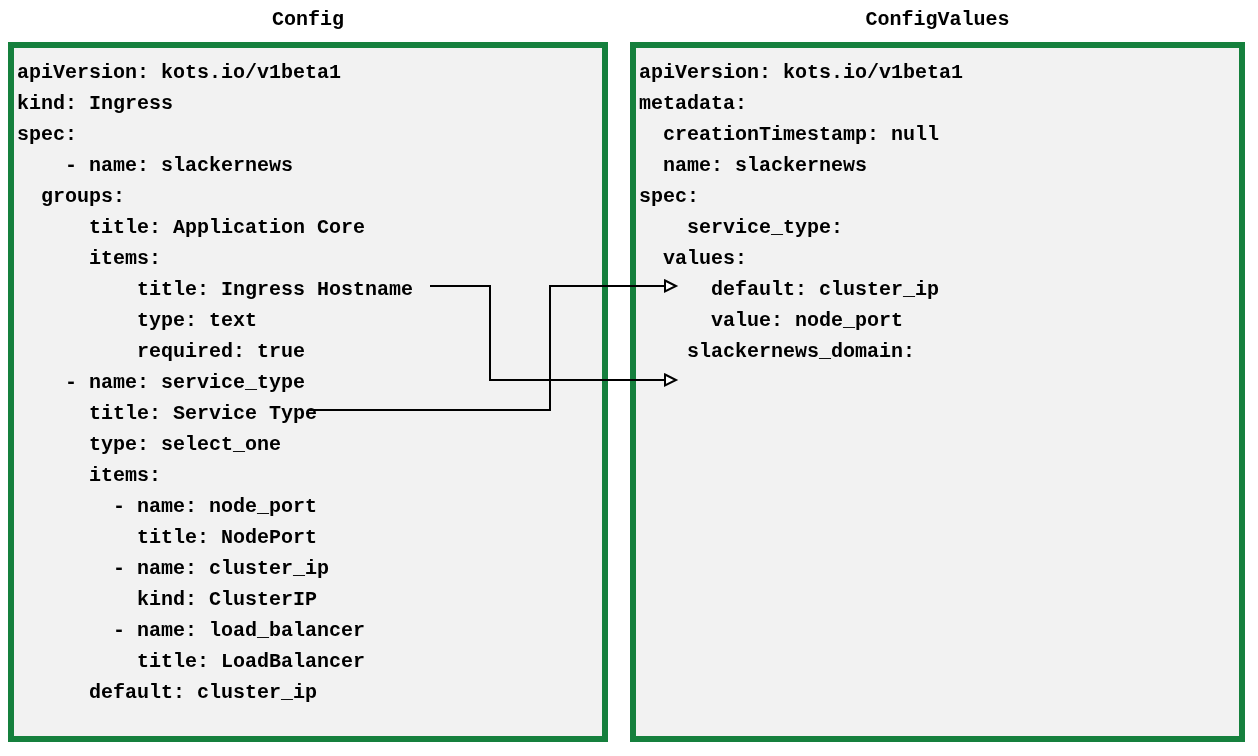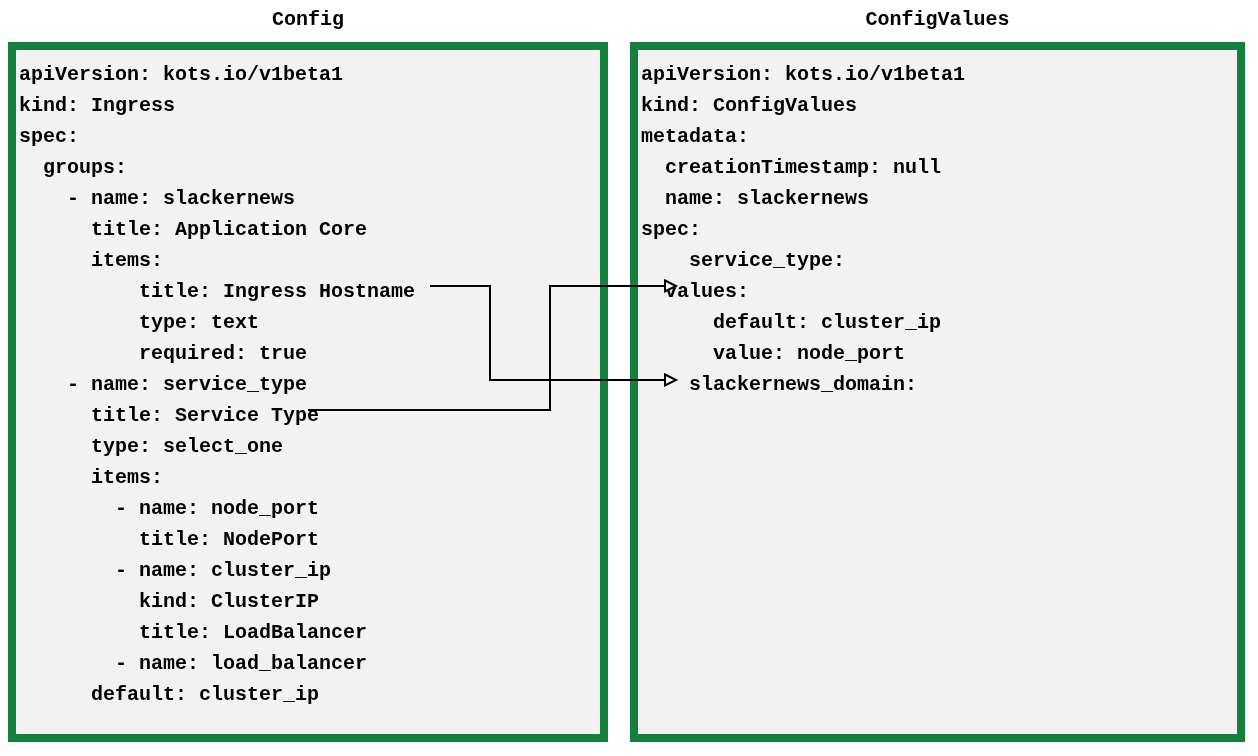--- a/index.html
+++ b/index.html
@@ -26,21 +26,21 @@
     text-align: center;
     white-space: pre;
   }
   .panel-title.left  { left: 8px;   width: 600px; }
   .panel-title.right { left: 630px; width: 615px; }
   .panel {
     position: absolute;
     top: 42px;
     height: 700px;
     background: #f2f2f2;
-    border: 8px solid #15803d;
+    border: 6px solid #15803d;
     box-sizing: border-box;
   }
   .panel.left  { left: 8px;   width: 600px; }
   .panel.right { left: 630px; width: 615px; }
   .yaml {
     padding: 9px 3px 0 3px;
     font-size: 20px;
   }
   .yaml-line {
     height: 31px;
@@ -73,45 +73,44 @@
 <div class="page">
 
   <div class="panel-title left">Config</div>
   <div class="panel-title right">ConfigValues</div>
 
   <div class="panel left">
     <div class="yaml">
       <div class="yaml-line">apiVersion: kots.io/v1beta1</div>
       <div class="yaml-line">kind: Ingress</div>
       <div class="yaml-line">spec:</div>
+      <div class="yaml-line">    - name: slackernews</div>
       <div class="yaml-line">  groups:</div>
-      <div class="yaml-line">    - name: slackernews</div>
       <div class="yaml-line">      title: Application Core</div>
       <div class="yaml-line">      items:</div>
       <div class="yaml-line">          title: Ingress Hostname</div>
       <div class="yaml-line">          type: text</div>
       <div class="yaml-line">          required: true</div>
       <div class="yaml-line">    - name: service_type</div>
       <div class="yaml-line">      title: Service Type</div>
       <div class="yaml-line">      type: select_one</div>
       <div class="yaml-line">      items:</div>
       <div class="yaml-line">        - name: node_port</div>
       <div class="yaml-line">          title: NodePort</div>
       <div class="yaml-line">        - name: cluster_ip</div>
       <div class="yaml-line">          kind: ClusterIP</div>
+      <div class="yaml-line">        - name: load_balancer</div>
       <div class="yaml-line">          title: LoadBalancer</div>
-      <div class="yaml-line">        - name: load_balancer</div>
       <div class="yaml-line">      default: cluster_ip</div>
     </div>
   </div>
 
   <div class="panel right">
     <div class="yaml">
       <div class="yaml-line">apiVersion: kots.io/v1beta1</div>
-      <div class="yaml-line">kind: ConfigValues</div>
       <div class="yaml-line">metadata:</div>
       <div class="yaml-line">  creationTimestamp: null</div>
       <div class="yaml-line">  name: slackernews</div>
       <div class="yaml-line">spec:</div>
       <div class="yaml-line">    service_type:</div>
       <div class="yaml-line">  values:</div>
       <div class="yaml-line">      default: cluster_ip</div>
       <div class="yaml-line">      value: node_port</div>
       <div class="yaml-line">    slackernews_domain:</div>
     </div>

